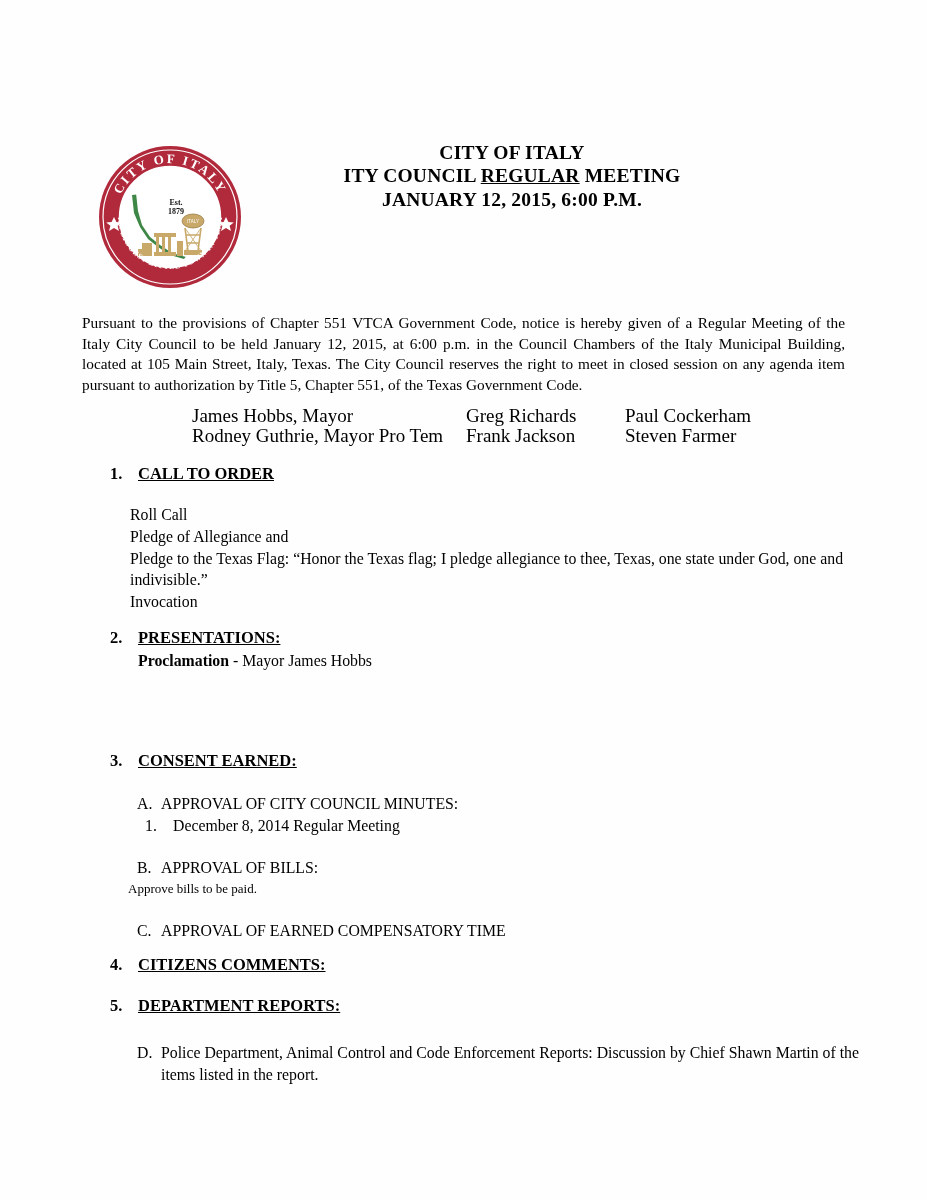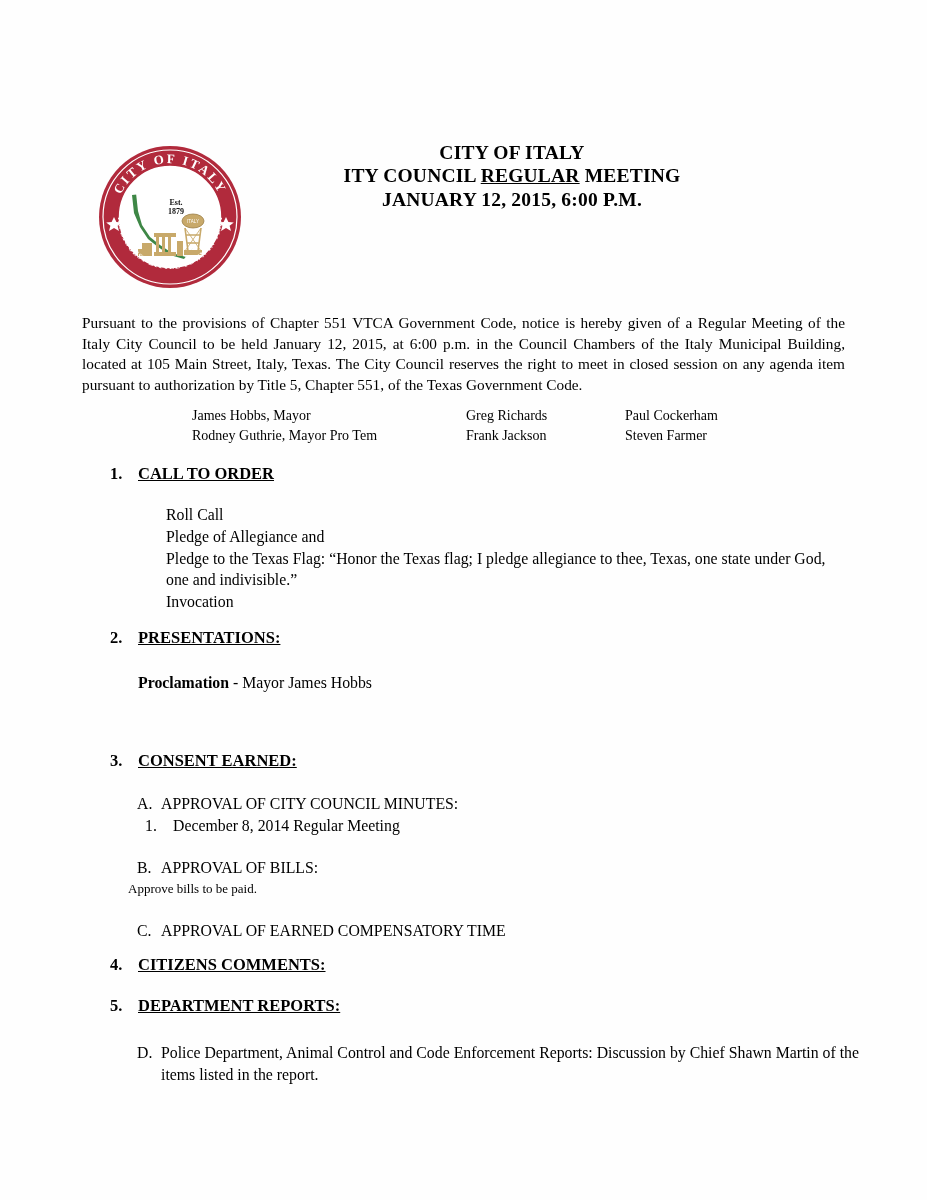--- a/index.html
+++ b/index.html
@@ -67,21 +67,21 @@
     text-align: justify;
     text-justify: inter-word;
   }
 
   
   .roster {
     position: absolute;
     left: 82px;
     top: 406px;
     width: 763px;
-    font-size: 14px;
+    font-size: 19px;
     line-height: 19.6px;
   }
   .roster-row { display: block; position: relative; height: 19.6px; }
   .rcell { position: absolute; white-space: nowrap; }
   .rc1 { left: 110px; }
   .rc2 { left: 384px; }
   .rc3 { left: 543px; }
 
   
   .section {
@@ -105,21 +105,21 @@
     left: 56px;
     top: 0;
     text-decoration: underline;
     white-space: nowrap;
   }
 
   .body-block {
     font-size: 15.8px;
     line-height: 21.8px;
   }
-  .indent-1 { margin-left: 84px; }   
+  .indent-1 { margin-left: 48px; }   
   .indent-pres { margin-left: 56px; } 
 
   .pres-line { margin: 0; }
   .pres-line b { font-weight: bold; }
 
   
   .sub-item {
     position: relative;
     margin-left: 55px;      
     padding-left: 24px;     
@@ -244,21 +244,21 @@
       <div>Pledge to the Texas Flag: “Honor the Texas flag; I pledge allegiance to thee, Texas, one state under God, one and indivisible.”</div>
       <div>Invocation</div>
     </div>
   </div>
 
   <div class="section" style="top:628px;">
     <div class="sec-head">
       <span class="sec-num">2.</span>
       <span class="sec-title">PRESENTATIONS:</span>
     </div>
-    <div class="body-block indent-pres" style="margin-top:22px;">
+    <div class="body-block indent-pres" style="">
       <div class="pres-line"><b>Proclamation</b><span> - Mayor James Hobbs</span></div>
     </div>
   </div>
 
   <div class="section" style="top:751px;">
     <div class="sec-head">
       <span class="sec-num">3.</span>
       <span class="sec-title">CONSENT EARNED:</span>
     </div>
 

